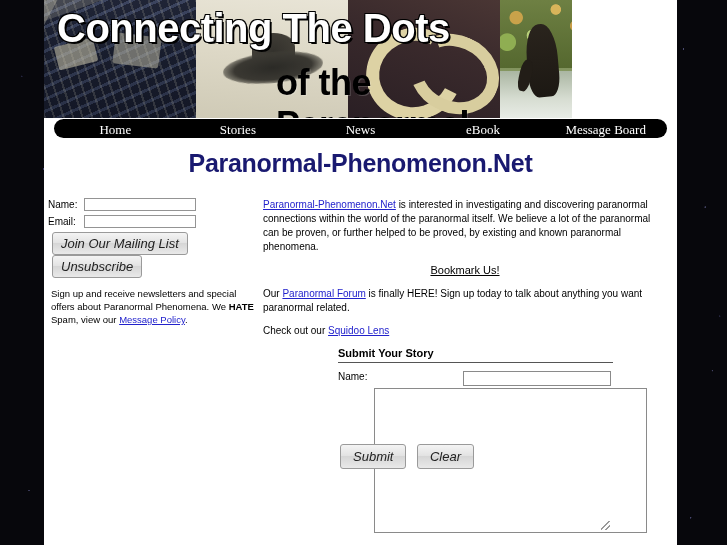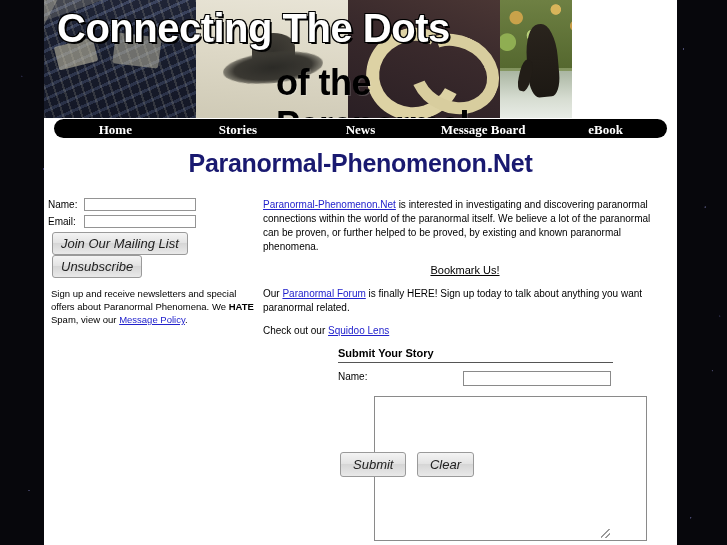--- a/index.html
+++ b/index.html
@@ -122,21 +122,21 @@
   #line2{left:232px;top:62px;font-size:36px;color:#000000;
     text-shadow:1px 1px 0 rgba(255,255,255,.18);}
 
   
   #navwrap{width:633px;height:22px;background:#ffffff;position:relative;}
   #navbar{position:absolute;left:10px;top:1px;width:613px;height:19px;
     background:#000;border-radius:10px;}
   #navbar ul{list-style:none;margin:0;padding:0;display:flex;height:19px;align-items:center;}
   #navbar li{flex:1;text-align:center;}
   #navbar a{color:#fff;text-decoration:none;font-family:"Liberation Serif", serif;
-    font-weight:bold;font-size:13px;white-space:nowrap;}
+    font-weight:normal;font-size:13px;white-space:nowrap;}
 
   
   #sitetitle{text-align:center;color:#191970;font-size:25px;font-weight:bold;
     padding:9px 0 4px 0;letter-spacing:-0.3px;}
 
   
   #cols{display:flex;padding:16px 0 0 0;}
   #leftcol{width:215px;padding-left:4px;}
   #rightcol{flex:1;padding-right:10px;}
 
@@ -160,21 +160,21 @@
   .bookmark{color:#000;text-decoration:underline;font-size:11px;font-weight:normal;text-align:right;}
 
   
   #storybox{margin:8px 0 0 75px;width:275px;position:relative;}
   #storyhead{font-size:11px;font-weight:bold;color:#000;padding-bottom:3px;}
   #storyrule{border:0;border-top:1px solid #555;margin:0 0 8px 0;}
   #storyname{display:flex;align-items:flex-start;font-size:10px;}
   #storyname label{width:125px;}
   #storyname input{width:148px;height:15px;border:1px solid #8a8a8a;background:#fff;
     font-size:10px;box-sizing:border-box;}
-  #storyarea{position:relative;margin-top:10px;padding-left:36px;}
+  #storyarea{position:relative;margin-top:2px;padding-left:36px;}
   #storyarea textarea{width:273px;height:145px;border:1px solid #8a8a8a;background:#fff;
     font-family:"Liberation Sans",sans-serif;font-size:10px;resize:none;box-sizing:border-box;
     display:block;}
   .grip{position:absolute;right:3px;bottom:3px;width:9px;height:9px;pointer-events:none;
     background:
       linear-gradient(135deg,transparent 0 42%,#9a9a9a 42% 52%,transparent 52% 66%),
       linear-gradient(135deg,transparent 0 68%,#9a9a9a 68% 78%,transparent 78%);}
   #storybtns{position:absolute;left:2px;top:56px;z-index:4;}
   #storybtns button{margin-right:6px;font-size:13px;padding:4px 12px;}
 </style>
@@ -213,24 +213,24 @@
         <li>
           <a href="#">Home</a>
         </li>
         <li>
           <a href="#">Stories</a>
         </li>
         <li>
           <a href="#">News</a>
         </li>
         <li>
+          <a href="#">eBook</a>
+        </li>
+        <li>
           <a href="#">Message Board</a>
-        </li>
-        <li>
-          <a href="#">eBook</a>
         </li>
       </ul>
     </div>
   </div>
 
   <div id="sitetitle">Paranormal-Phenomenon.Net</div>
 
   <div id="cols">
 
     <div id="leftcol">

